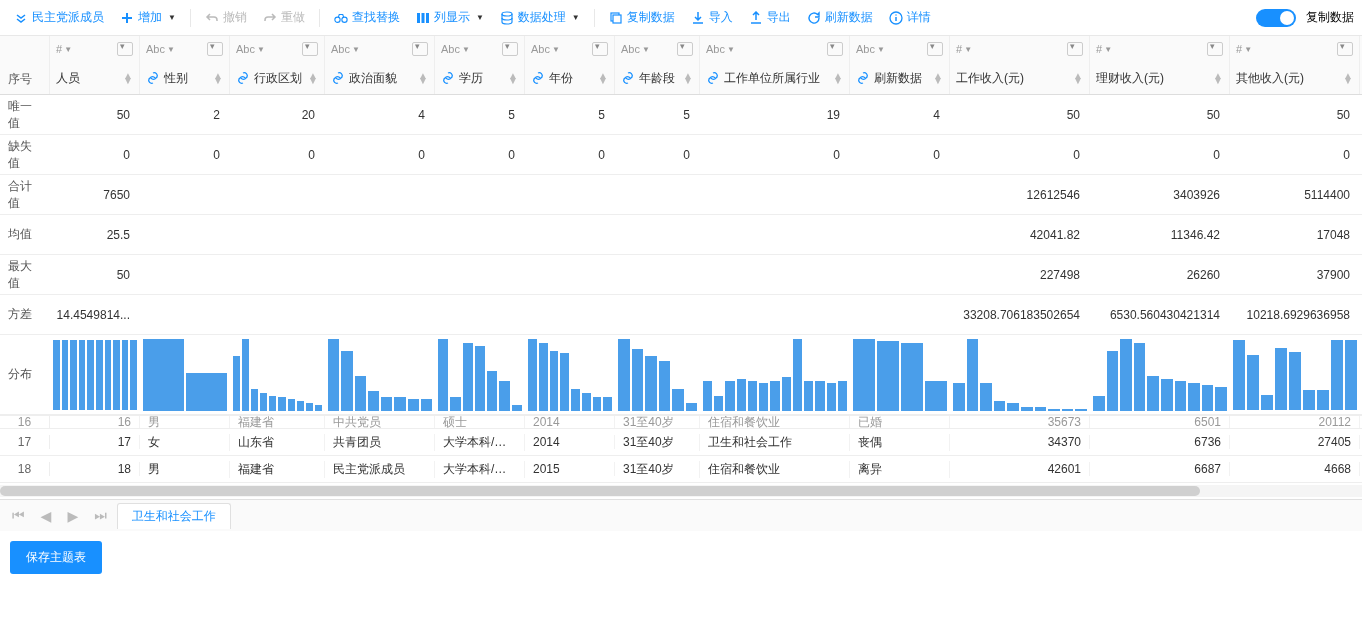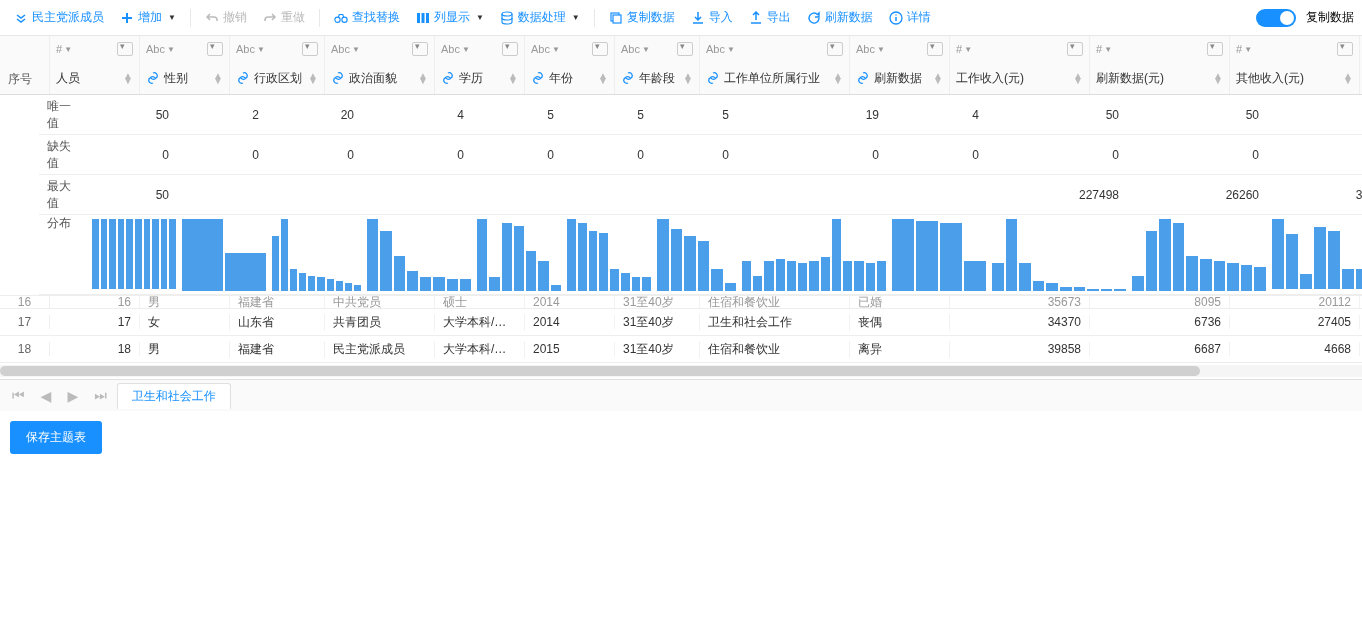--- a/index.html
+++ b/index.html
@@ -24,23 +24,23 @@
 .hrow1 { height:26px; display:flex; align-items:center; padding:0 6px; justify-content:space-between; }
 .hrow2 { height:32px; display:flex; align-items:center; padding:0 6px; justify-content:space-between; }
 .typetag { color:#999; font-size:11px; display:flex; align-items:center; gap:2px; }
 .filterbox { width:16px; height:14px; border:1px solid #ccc; border-radius:2px; position:relative; }
 .filterbox::after{content:"▾"; position:absolute; left:2px; top:-2px; font-size:9px; color:#888;}
 .colname { color:#333; display:flex; align-items:center; gap:4px; }
 .sorticon { color:#bbb; font-size:10px; display:flex; flex-direction:column; line-height:5px; }
 .linkicon { color:#1890ff; width:14px; }
 
 
-.statsblock { position:relative;margin-left:39px; }
+.statsblock { position:relative; }
 .statrow { display:flex; border-bottom:1px solid #eee; height:40px; align-items:center; }
-.statrow.tall { height:80px; align-items:flex-start; }
+.statrow.tall { height:80px; align-items:center; }
 .statlabel { width:50px; flex-shrink:0; padding:0 8px; color:#555; display:flex; align-items:center; }
 .statcell { flex-shrink:0; padding:0 10px; text-align:right; color:#333; display:flex; align-items:center; justify-content:flex-end; overflow:hidden; white-space:nowrap; }
 .distcell { flex-shrink:0; display:flex; align-items:flex-end; padding:4px 3px; gap:2px; }
 .bar { background:#4a9eea; flex:1; min-width:3px; }
 
 
 .datarow { display:flex; height:27px; align-items:center; border-bottom:1px solid #eee; background:#fff; }
 .datarow .seq { width:50px; text-align:center; color:#666; border-right:1px solid #eee; padding:0 8px; }
 .datarow .cell { flex-shrink:0; padding:0 8px; color:#333; border-right:1px solid #f2f2f2; overflow:hidden; white-space:nowrap; text-overflow:ellipsis; }
 .datarow .cell.num { text-align:right; }
@@ -329,21 +329,21 @@
           <span class="sorticon">▲<br>▼</span>
         </div>
       </div>
       <div class="hcol" style="width: 140px;">
         <div class="hrow1">
           <span class="typetag"># <span style="font-size:8px">▼</span></span>
           <span class="filterbox"></span>
         </div>
         <div class="hrow2">
           <span class="colname">
-            <span>刷新数据(元)</span>
+            <span>理财收入(元)</span>
           </span>
           <span class="sorticon">▲<br>▼</span>
         </div>
       </div>
       <div class="hcol" style="width: 130px;">
         <div class="hrow1">
           <span class="typetag"># <span style="font-size:8px">▼</span></span>
           <span class="filterbox"></span>
         </div>
         <div class="hrow2">
@@ -381,33 +381,78 @@
       <div class="statcell" style="width:90px">0</div>
       <div class="statcell" style="width:90px">0</div>
       <div class="statcell" style="width:85px">0</div>
       <div class="statcell" style="width:150px">0</div>
       <div class="statcell" style="width:100px">0</div>
       <div class="statcell" style="width:140px">0</div>
       <div class="statcell" style="width:140px">0</div>
       <div class="statcell" style="width:130px">0</div>
     </div>
     <div class="statrow">
+      <div class="statlabel">合计值</div>
+      <div class="statcell" style="width:90px">7650</div>
+      <div class="statcell" style="width:90px"></div>
+      <div class="statcell" style="width:95px"></div>
+      <div class="statcell" style="width:110px"></div>
+      <div class="statcell" style="width:90px"></div>
+      <div class="statcell" style="width:90px"></div>
+      <div class="statcell" style="width:85px"></div>
+      <div class="statcell" style="width:150px"></div>
+      <div class="statcell" style="width:100px"></div>
+      <div class="statcell" style="width:140px">12612546</div>
+      <div class="statcell" style="width:140px">3403926</div>
+      <div class="statcell" style="width:130px">5114400</div>
+    </div>
+    <div class="statrow">
+      <div class="statlabel">均值</div>
+      <div class="statcell" style="width:90px">25.5</div>
+      <div class="statcell" style="width:90px"></div>
+      <div class="statcell" style="width:95px"></div>
+      <div class="statcell" style="width:110px"></div>
+      <div class="statcell" style="width:90px"></div>
+      <div class="statcell" style="width:90px"></div>
+      <div class="statcell" style="width:85px"></div>
+      <div class="statcell" style="width:150px"></div>
+      <div class="statcell" style="width:100px"></div>
+      <div class="statcell" style="width:140px">42041.82</div>
+      <div class="statcell" style="width:140px">11346.42</div>
+      <div class="statcell" style="width:130px">17048</div>
+    </div>
+    <div class="statrow">
       <div class="statlabel">最大值</div>
       <div class="statcell" style="width:90px">50</div>
       <div class="statcell" style="width:90px"></div>
       <div class="statcell" style="width:95px"></div>
       <div class="statcell" style="width:110px"></div>
       <div class="statcell" style="width:90px"></div>
       <div class="statcell" style="width:90px"></div>
       <div class="statcell" style="width:85px"></div>
       <div class="statcell" style="width:150px"></div>
       <div class="statcell" style="width:100px"></div>
       <div class="statcell" style="width:140px">227498</div>
       <div class="statcell" style="width:140px">26260</div>
       <div class="statcell" style="width:130px">37900</div>
+    </div>
+    <div class="statrow">
+      <div class="statlabel">方差</div>
+      <div class="statcell" style="width:90px">14.4549814...</div>
+      <div class="statcell" style="width:90px"></div>
+      <div class="statcell" style="width:95px"></div>
+      <div class="statcell" style="width:110px"></div>
+      <div class="statcell" style="width:90px"></div>
+      <div class="statcell" style="width:90px"></div>
+      <div class="statcell" style="width:85px"></div>
+      <div class="statcell" style="width:150px"></div>
+      <div class="statcell" style="width:100px"></div>
+      <div class="statcell" style="width:140px">33208.706183502654</div>
+      <div class="statcell" style="width:140px">6530.560430421314</div>
+      <div class="statcell" style="width:130px">10218.6929636958</div>
     </div>
     <div class="statrow tall">
       <div class="statlabel">分布</div>
       <div class="distcell" style="width:90px">
         <div class="bar" style="height:70px"></div>
         <div class="bar" style="height:70px"></div>
         <div class="bar" style="height:70px"></div>
         <div class="bar" style="height:70px"></div>
         <div class="bar" style="height:70px"></div>
         <div class="bar" style="height:70px"></div>
@@ -534,21 +579,21 @@
       <div class="cell num" style="width:90px">16</div>
       <div class="cell" style="width:90px">男</div>
       <div class="cell" style="width:95px">福建省</div>
       <div class="cell" style="width:110px">中共党员</div>
       <div class="cell" style="width:90px">硕士</div>
       <div class="cell" style="width:90px">2014</div>
       <div class="cell" style="width:85px">31至40岁</div>
       <div class="cell" style="width:150px">住宿和餐饮业</div>
       <div class="cell" style="width:100px">已婚</div>
       <div class="cell num" style="width:140px">35673</div>
-      <div class="cell num" style="width:140px">8095</div>
+      <div class="cell num" style="width:140px">6501</div>
       <div class="cell num" style="width:130px">20112</div>
     </div>
     <div class="datarow">
       <div class="seq">17</div>
       <div class="cell num" style="width:90px">17</div>
       <div class="cell" style="width:90px">女</div>
       <div class="cell" style="width:95px">山东省</div>
       <div class="cell" style="width:110px">共青团员</div>
       <div class="cell" style="width:90px">大学本科/大...</div>
       <div class="cell" style="width:90px">2014</div>
@@ -563,21 +608,21 @@
       <div class="seq">18</div>
       <div class="cell num" style="width:90px">18</div>
       <div class="cell" style="width:90px">男</div>
       <div class="cell" style="width:95px">福建省</div>
       <div class="cell" style="width:110px">民主党派成员</div>
       <div class="cell" style="width:90px">大学本科/大...</div>
       <div class="cell" style="width:90px">2015</div>
       <div class="cell" style="width:85px">31至40岁</div>
       <div class="cell" style="width:150px">住宿和餐饮业</div>
       <div class="cell" style="width:100px">离异</div>
-      <div class="cell num" style="width:140px">39858</div>
+      <div class="cell num" style="width:140px">42601</div>
       <div class="cell num" style="width:140px">6687</div>
       <div class="cell num" style="width:130px">4668</div>
     </div>
   </div>
 
 <div class="hscroll">
     <div class="thumb"></div>
   </div>
 
 <div class="footer">

